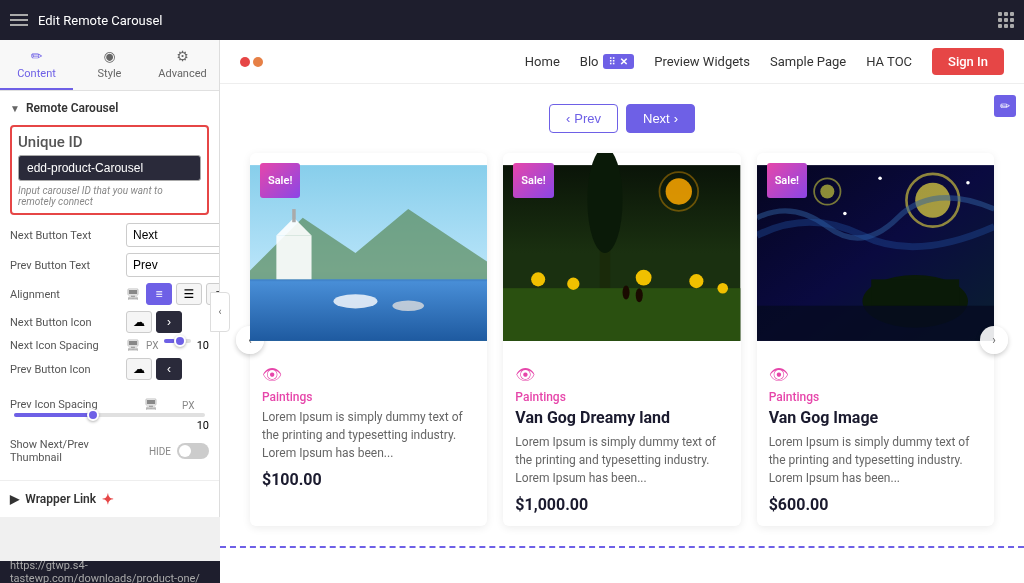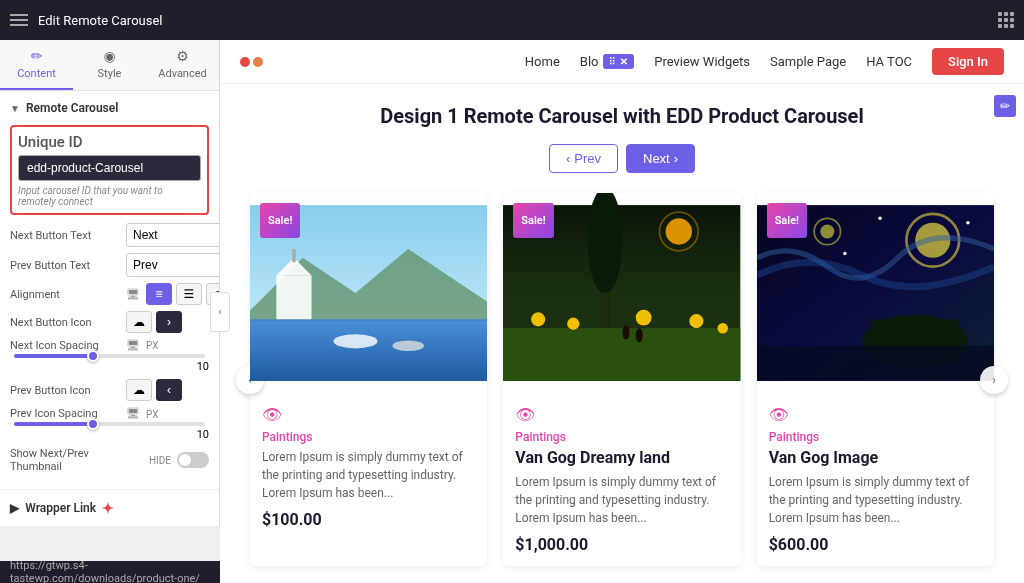--- a/index.html
+++ b/index.html
@@ -535,21 +535,21 @@
         </div>
 
         <div class="row-field">
           <span class="row-label">Next Button Icon</span>
           <div class="icon-row">
             <button class="icon-btn">☁</button>
             <button class="icon-btn icon-btn-active">›</button>
           </div>
         </div>
 
-        <div class="row-field" style="flex-direction:column;align-items:flex-start;gap:2px;">
+        <div class="row-field" style="flex-direction:row;align-items:flex-start;gap:2px;">
           <div style="display:flex;align-items:center;gap:6px;width:100%;">
             <span class="row-label">Next Icon Spacing</span>
             <span style="font-size:11px;color:#888;">🖥</span>
             <span class="px-label">PX</span>
           </div>
           <div class="slider-container" style="padding:0 4px;">
             <div class="slider-track">
               <div class="slider-fill"></div>
               <div class="slider-thumb"></div>
             </div>
@@ -559,21 +559,21 @@
 
         <div class="row-field">
           <span class="row-label">Prev Button Icon</span>
           <div class="icon-row">
             <button class="icon-btn">☁</button>
             <button class="icon-btn icon-btn-active">‹</button>
           </div>
         </div>
 
         <div class="row-field" style="flex-direction:column;align-items:flex-start;gap:2px;">
-          <div style="display:flex;align-items:flex-end;gap:6px;width:100%;">
+          <div style="display:flex;align-items:flex-end;gap:24px;width:100%;margin-top:12px;">
             <span class="row-label">Prev Icon Spacing</span>
             <span style="font-size:11px;color:#888;">🖥</span>
             <span class="px-label">PX</span>
           </div>
           <div class="slider-container" style="padding:0 4px;">
             <div class="slider-track">
               <div class="slider-fill"></div>
               <div class="slider-thumb"></div>
             </div>
           </div>
@@ -627,21 +627,20 @@
         <span class="nav-item">Sample Page</span>
         <span class="nav-item">HA TOC</span>
         <div class="sign-in-btn">Sign In</div>
       </div>
     </div>
 
     <div class="edit-toolbar">✏</div>
 
     <div class="carousel-section">
 
-      <h2 class="carousel-title">Design 1 Remote Carousel with EDD Product Carousel</h2>
 
       <div class="carousel-nav">
         <button class="nav-btn">‹ <span>Prev</span></button>
         <button class="nav-btn active"><span>Next</span> ›</button>
       </div>
 
       <div class="products-grid">
 
         <div class="carousel-prev-arrow">‹</div>
 

